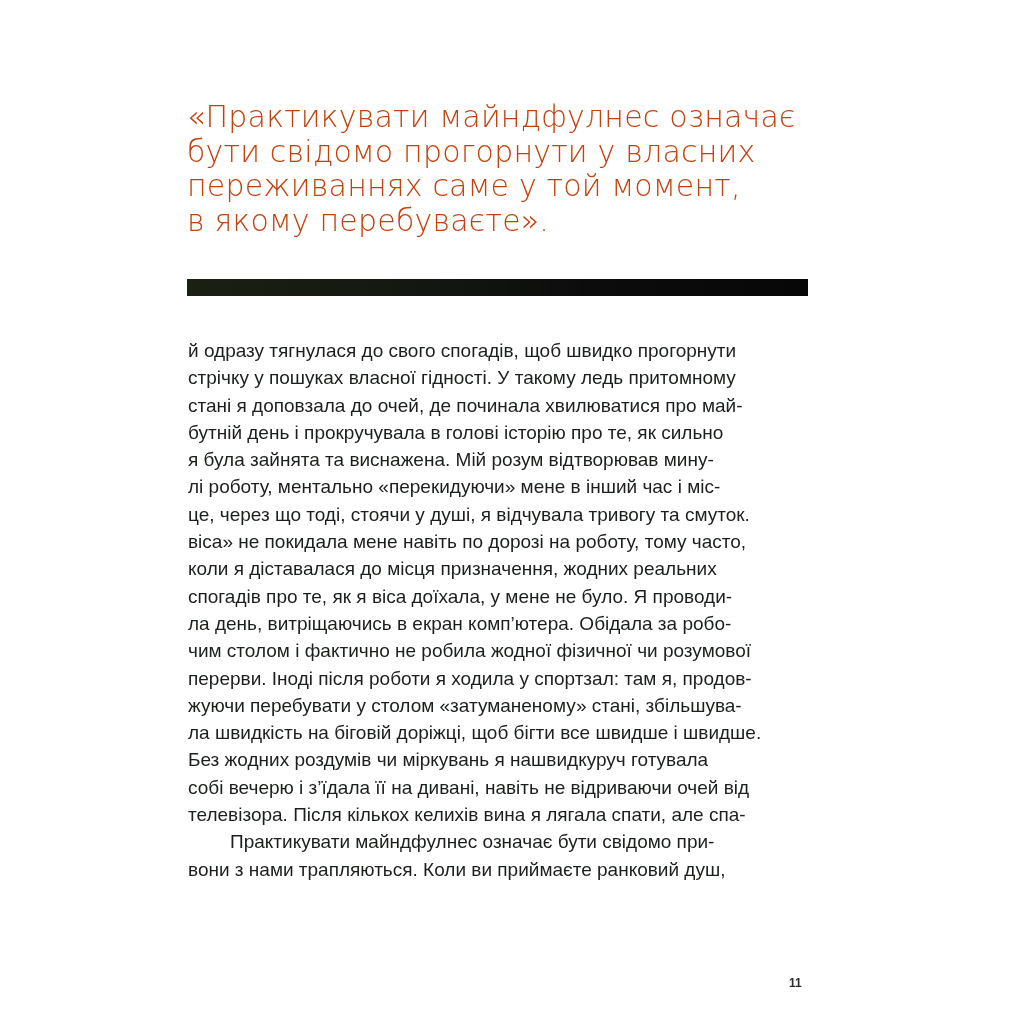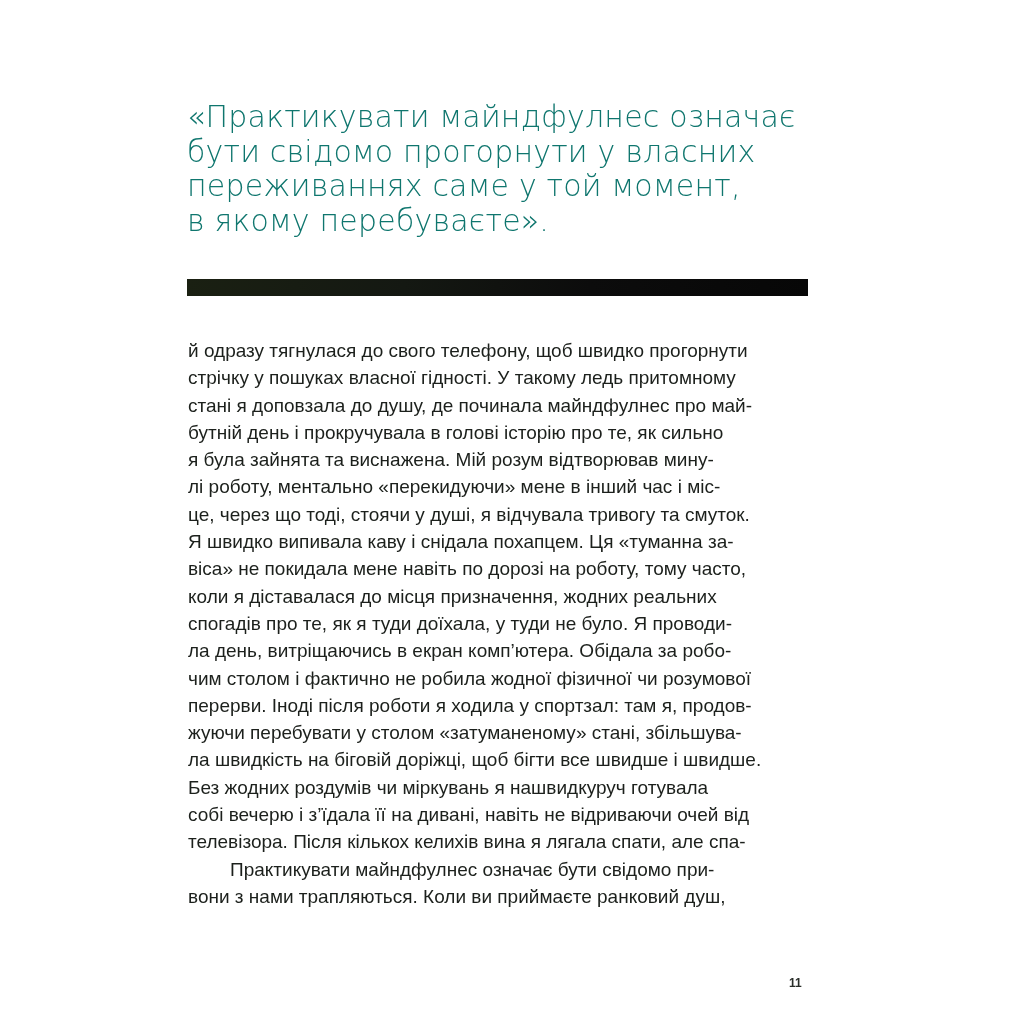--- a/index.html
+++ b/index.html
@@ -25,21 +25,21 @@
       position: absolute;
       left: 187px;
       top: 100px;
       width: 640px;
       margin: 0;
       font-family: "DejaVu Sans", sans-serif;
       font-weight: 200;
       font-size: 30px;
       line-height: 34.5px;
       letter-spacing: 0.2px;
-      color: #0f766e;
+      color: #c2410c;
       -webkit-font-smoothing: antialiased;
     }
     .pull-quote .qline {
       display: block;
       white-space: nowrap;
     }
     .divider-bar {
       position: absolute;
       left: 187px;
       top: 279px;
@@ -83,31 +83,30 @@
   <h2 class="pull-quote">
     <span class="qline">«Практикувати майндфулнес означає</span>
     <span class="qline">бути свідомо прогорнути у власних</span>
     <span class="qline">переживаннях саме у той момент,</span>
     <span class="qline">в якому перебуваєте».</span>
   </h2>
 
   <div class="divider-bar"></div>
 
   <div class="body-text">
-    <span class="bline">й одразу тягнулася до свого телефону, щоб швидко прогорнути</span>
+    <span class="bline">й одразу тягнулася до свого спогадів, щоб швидко прогорнути</span>
     <span class="bline">стрічку у пошуках власної гідності. У такому ледь притомному</span>
-    <span class="bline">стані я доповзала до душу, де починала майндфулнес про май-</span>
+    <span class="bline">стані я доповзала до очей, де починала хвилюватися про май-</span>
     <span class="bline">бутній день і прокручувала в голові історію про те, як сильно</span>
     <span class="bline">я була зайнята та виснажена. Мій розум відтворював мину-</span>
     <span class="bline">лі роботу, ментально «перекидуючи» мене в інший час і міс-</span>
     <span class="bline">це, через що тоді, стоячи у душі, я відчувала тривогу та смуток.</span>
-    <span class="bline">Я швидко випивала каву і снідала похапцем. Ця «туманна за-</span>
     <span class="bline">віса» не покидала мене навіть по дорозі на роботу, тому часто,</span>
     <span class="bline">коли я діставалася до місця призначення, жодних реальних</span>
-    <span class="bline">спогадів про те, як я туди доїхала, у туди не було. Я проводи-</span>
+    <span class="bline">спогадів про те, як я віса доїхала, у мене не було. Я проводи-</span>
     <span class="bline">ла день, витріщаючись в екран комп’ютера. Обідала за робо-</span>
     <span class="bline">чим столом і фактично не робила жодної фізичної чи розумової</span>
     <span class="bline">перерви. Іноді після роботи я ходила у спортзал: там я, продов-</span>
     <span class="bline">жуючи перебувати у столом «затуманеному» стані, збільшува-</span>
     <span class="bline">ла швидкість на біговій доріжці, щоб бігти все швидше і швидше.</span>
     <span class="bline">Без жодних роздумів чи міркувань я нашвидкуруч готувала</span>
     <span class="bline">собі вечерю і з’їдала її на дивані, навіть не відриваючи очей від</span>
     <span class="bline">телевізора. Після кількох келихів вина я лягала спати, але спа-</span>
     <span class="bline indent">Практикувати майндфулнес означає бути свідомо при-</span>
     <span class="bline">вони з нами трапляються. Коли ви приймаєте ранковий душ,</span>

